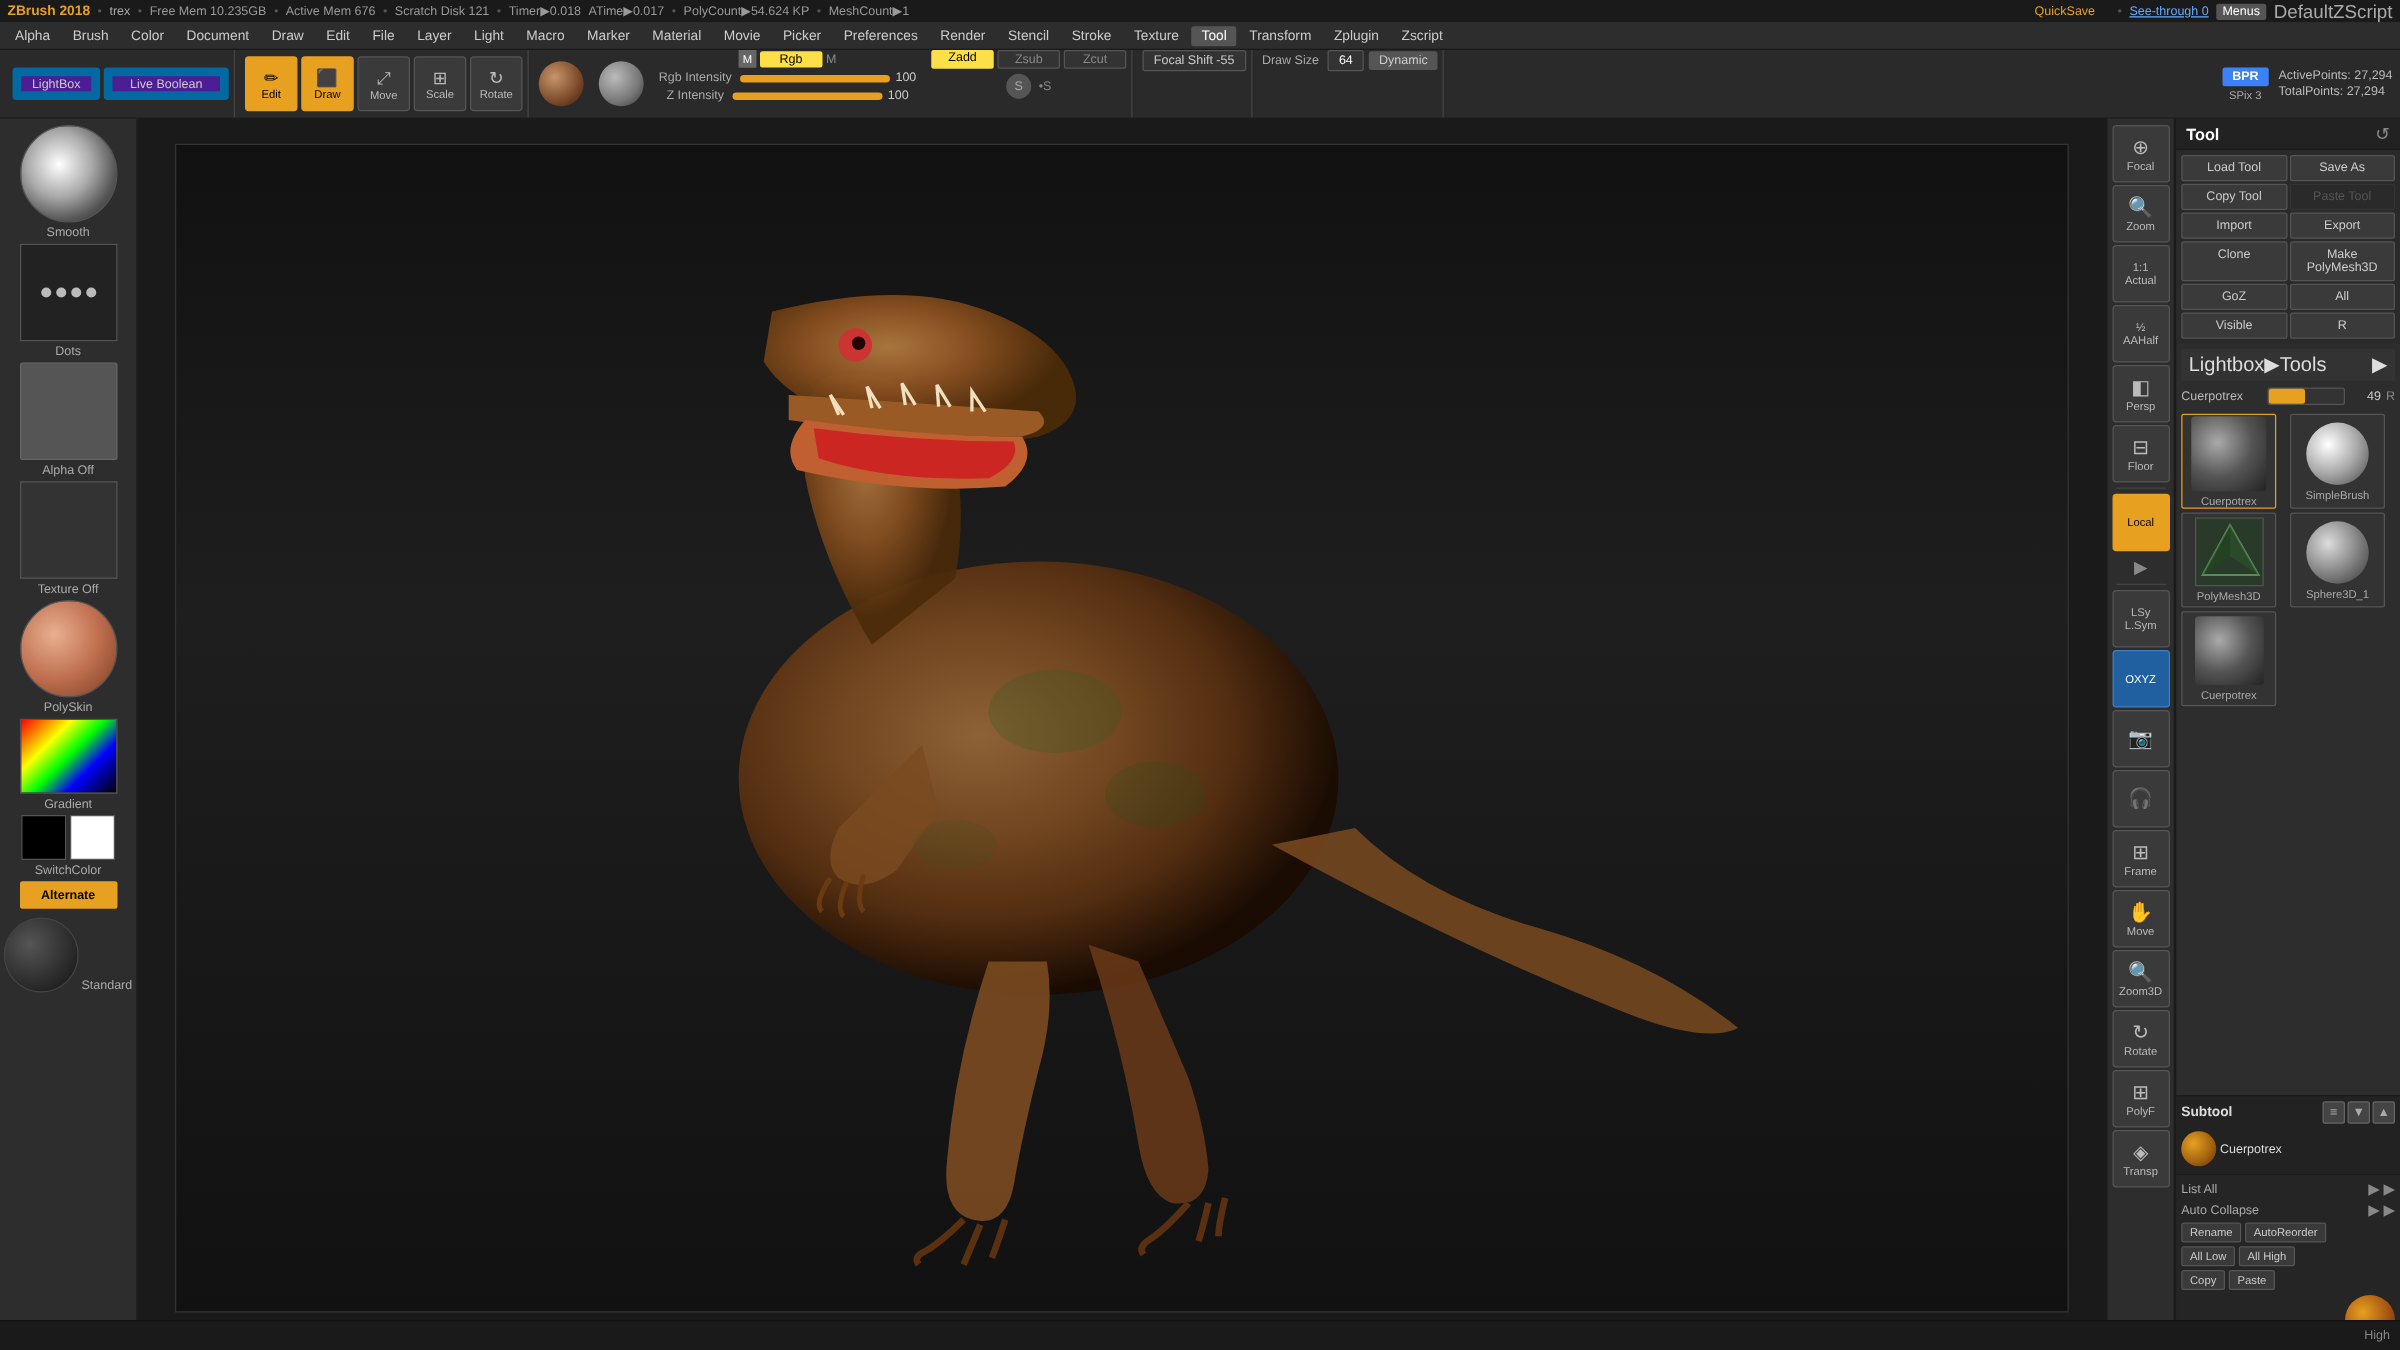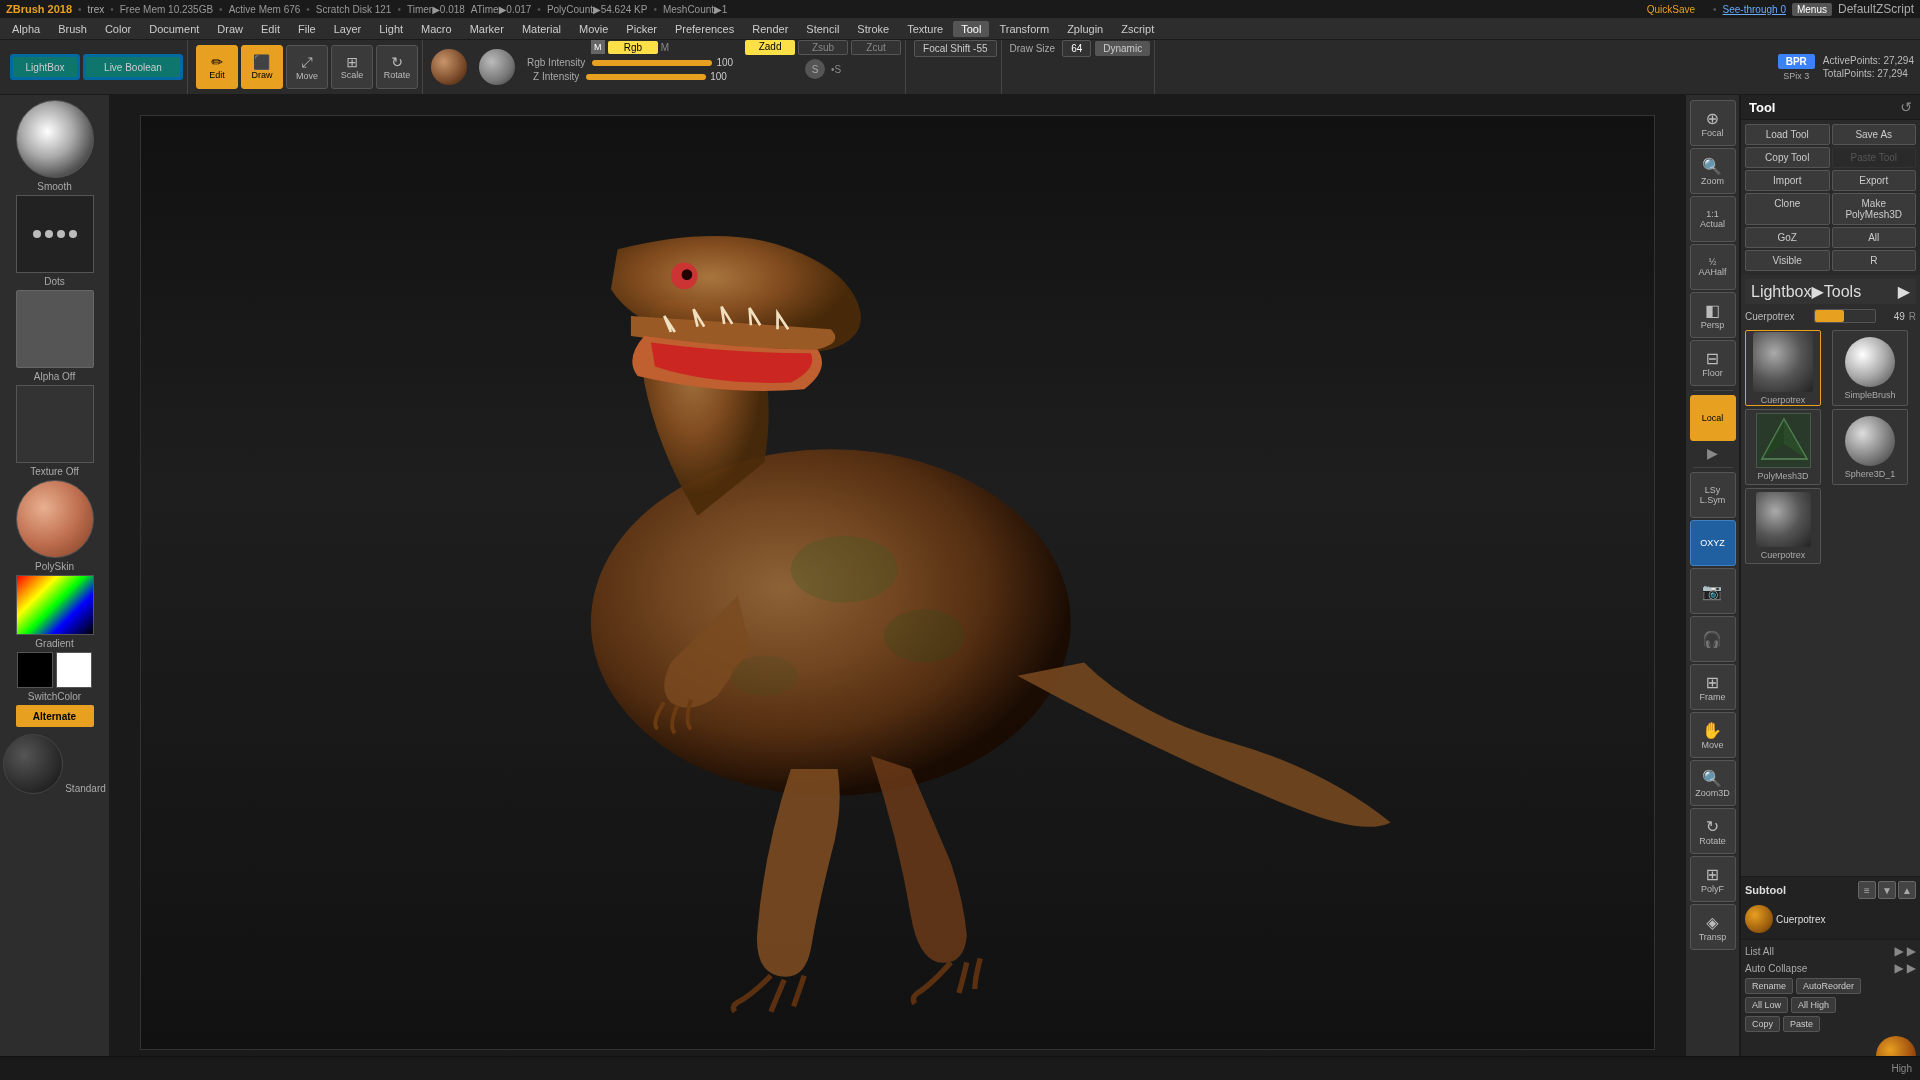--- a/index.html
+++ b/index.html
@@ -25,21 +25,21 @@
       gap: 6px;
       font-size: 10px;
       color: #aaa;
     }
     #topbar .logo { color: #e8a020; font-weight: bold; font-size: 11px; }
     #topbar .sep { color: #555; }
     #topbar .mem-info { color: #999; font-size: 10px; }
     #topbar .quicksave { color: #e8a020; margin-left: auto; }
     #topbar .see-through { color: #6af; text-decoration: underline; }
     #topbar .menus-btn { background: #555; color: #fff; padding: 1px 5px; border-radius: 2px; font-size: 10px; }
-    #topbar .default-zscript { color: #aaa; font-size: 12px; }
+    #topbar .default-zscript { color: #aaa; font-size: 15px; }
 
     
     #menubar {
       width: 100%;
       height: 22px;
       background: #2d2d2d;
       display: flex;
       align-items: center;
       padding: 0 4px;
       gap: 2px;
@@ -204,22 +204,22 @@
       flex-direction: column;
       align-items: center;
       padding: 5px 4px;
       gap: 3px;
       overflow: hidden;
     }
 
     .left-btn {
       width: 98px;
       height: 26px;
-      background: #0f766e;
-      border: 3px solid #0369a1;
+      background: #4c1d95;
+      border: 7px solid #0369a1;
       border-radius: 3px;
       display: flex;
       align-items: center;
       justify-content: center;
       font-size: 10px;
       color: #ccc;
       cursor: pointer;
     }
 
     .alpha-thumb {

